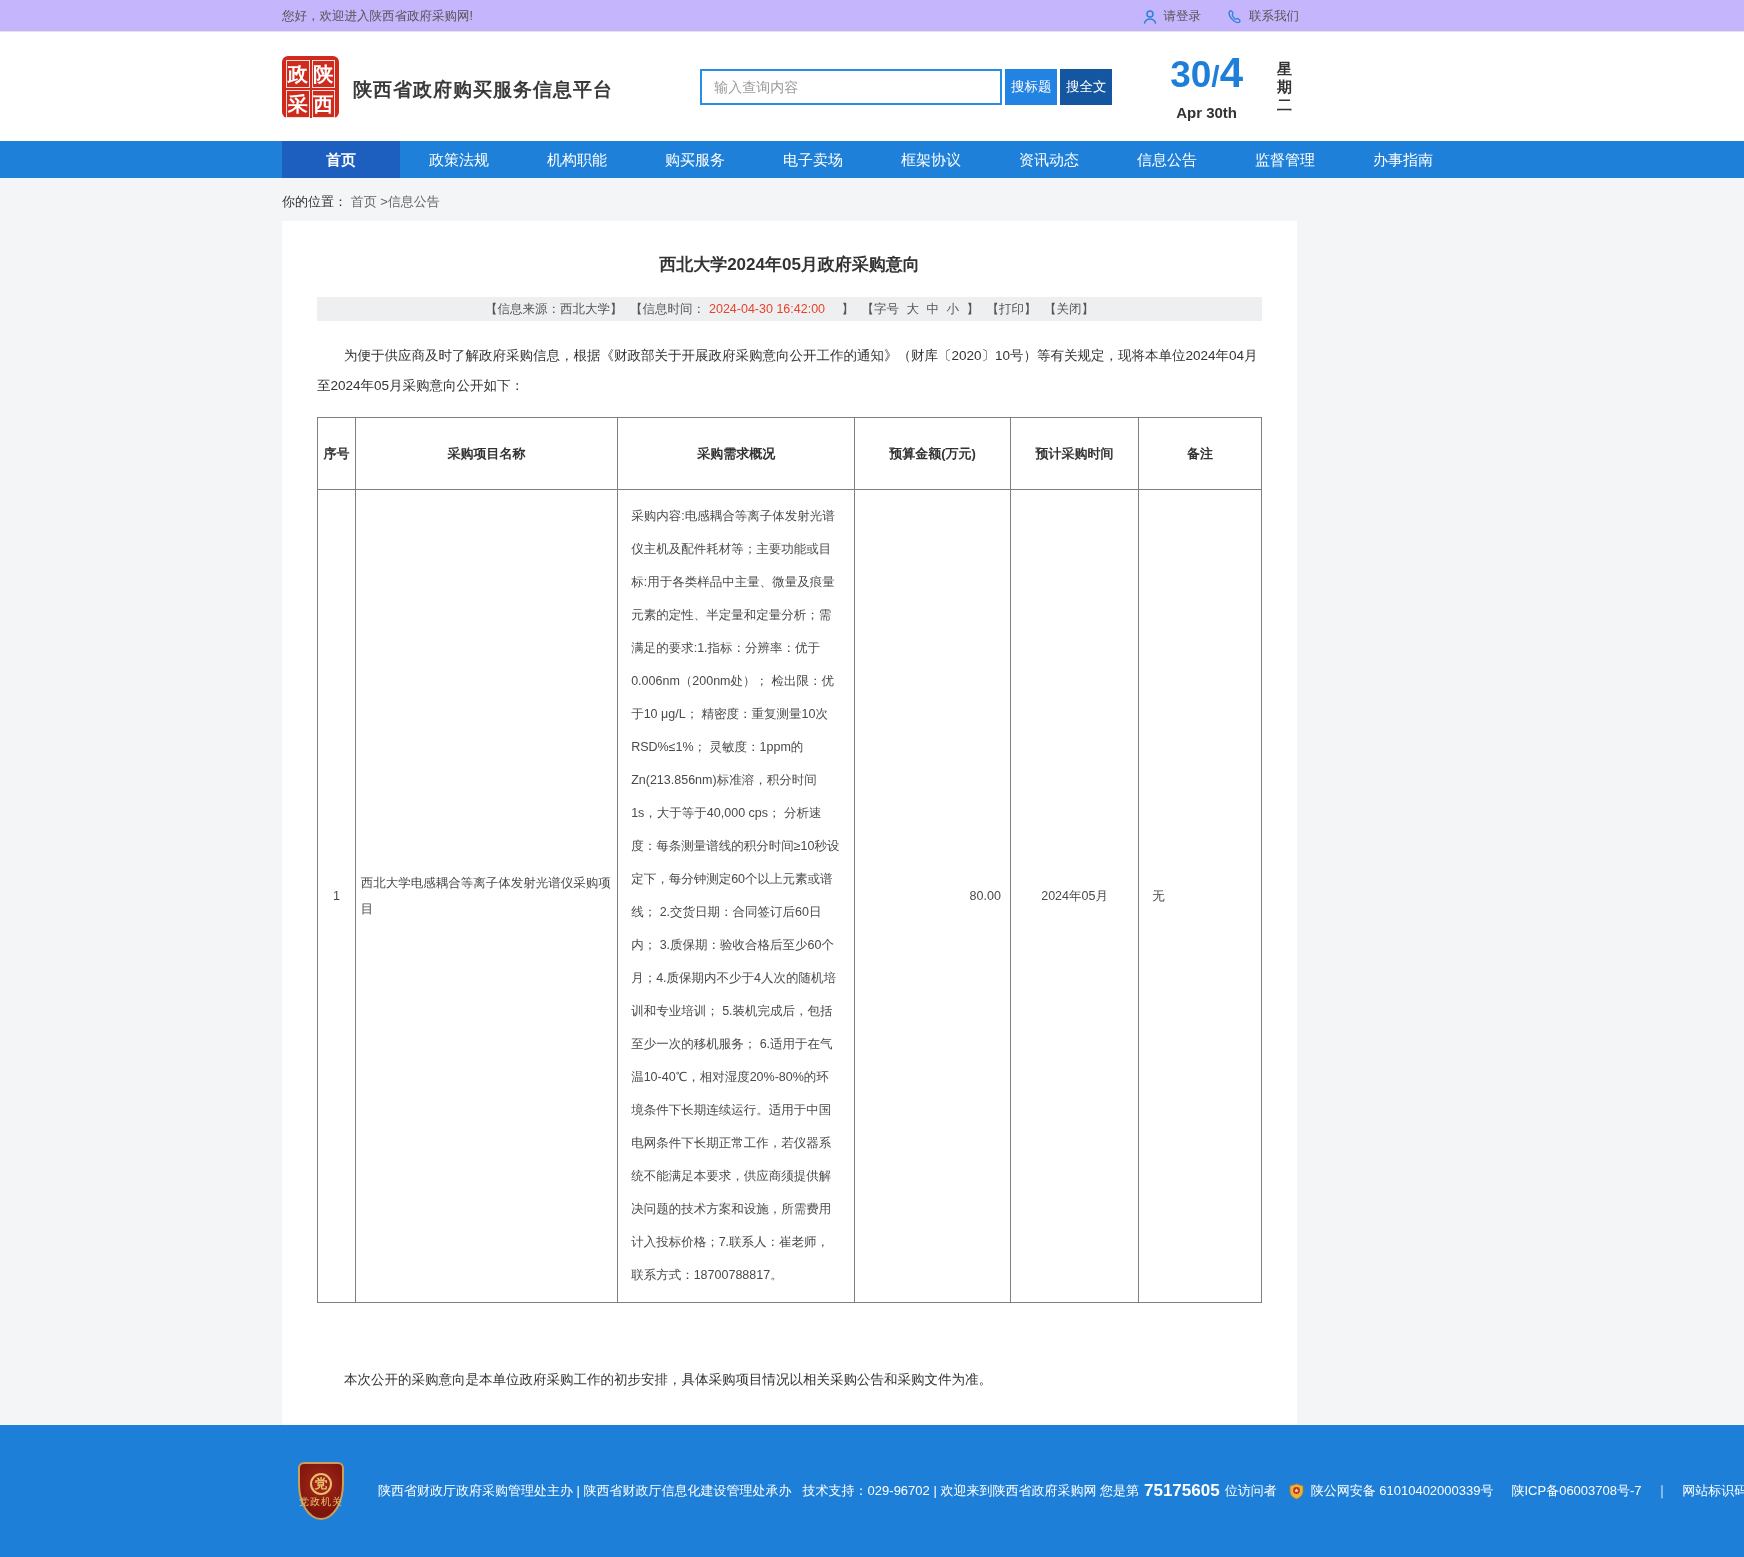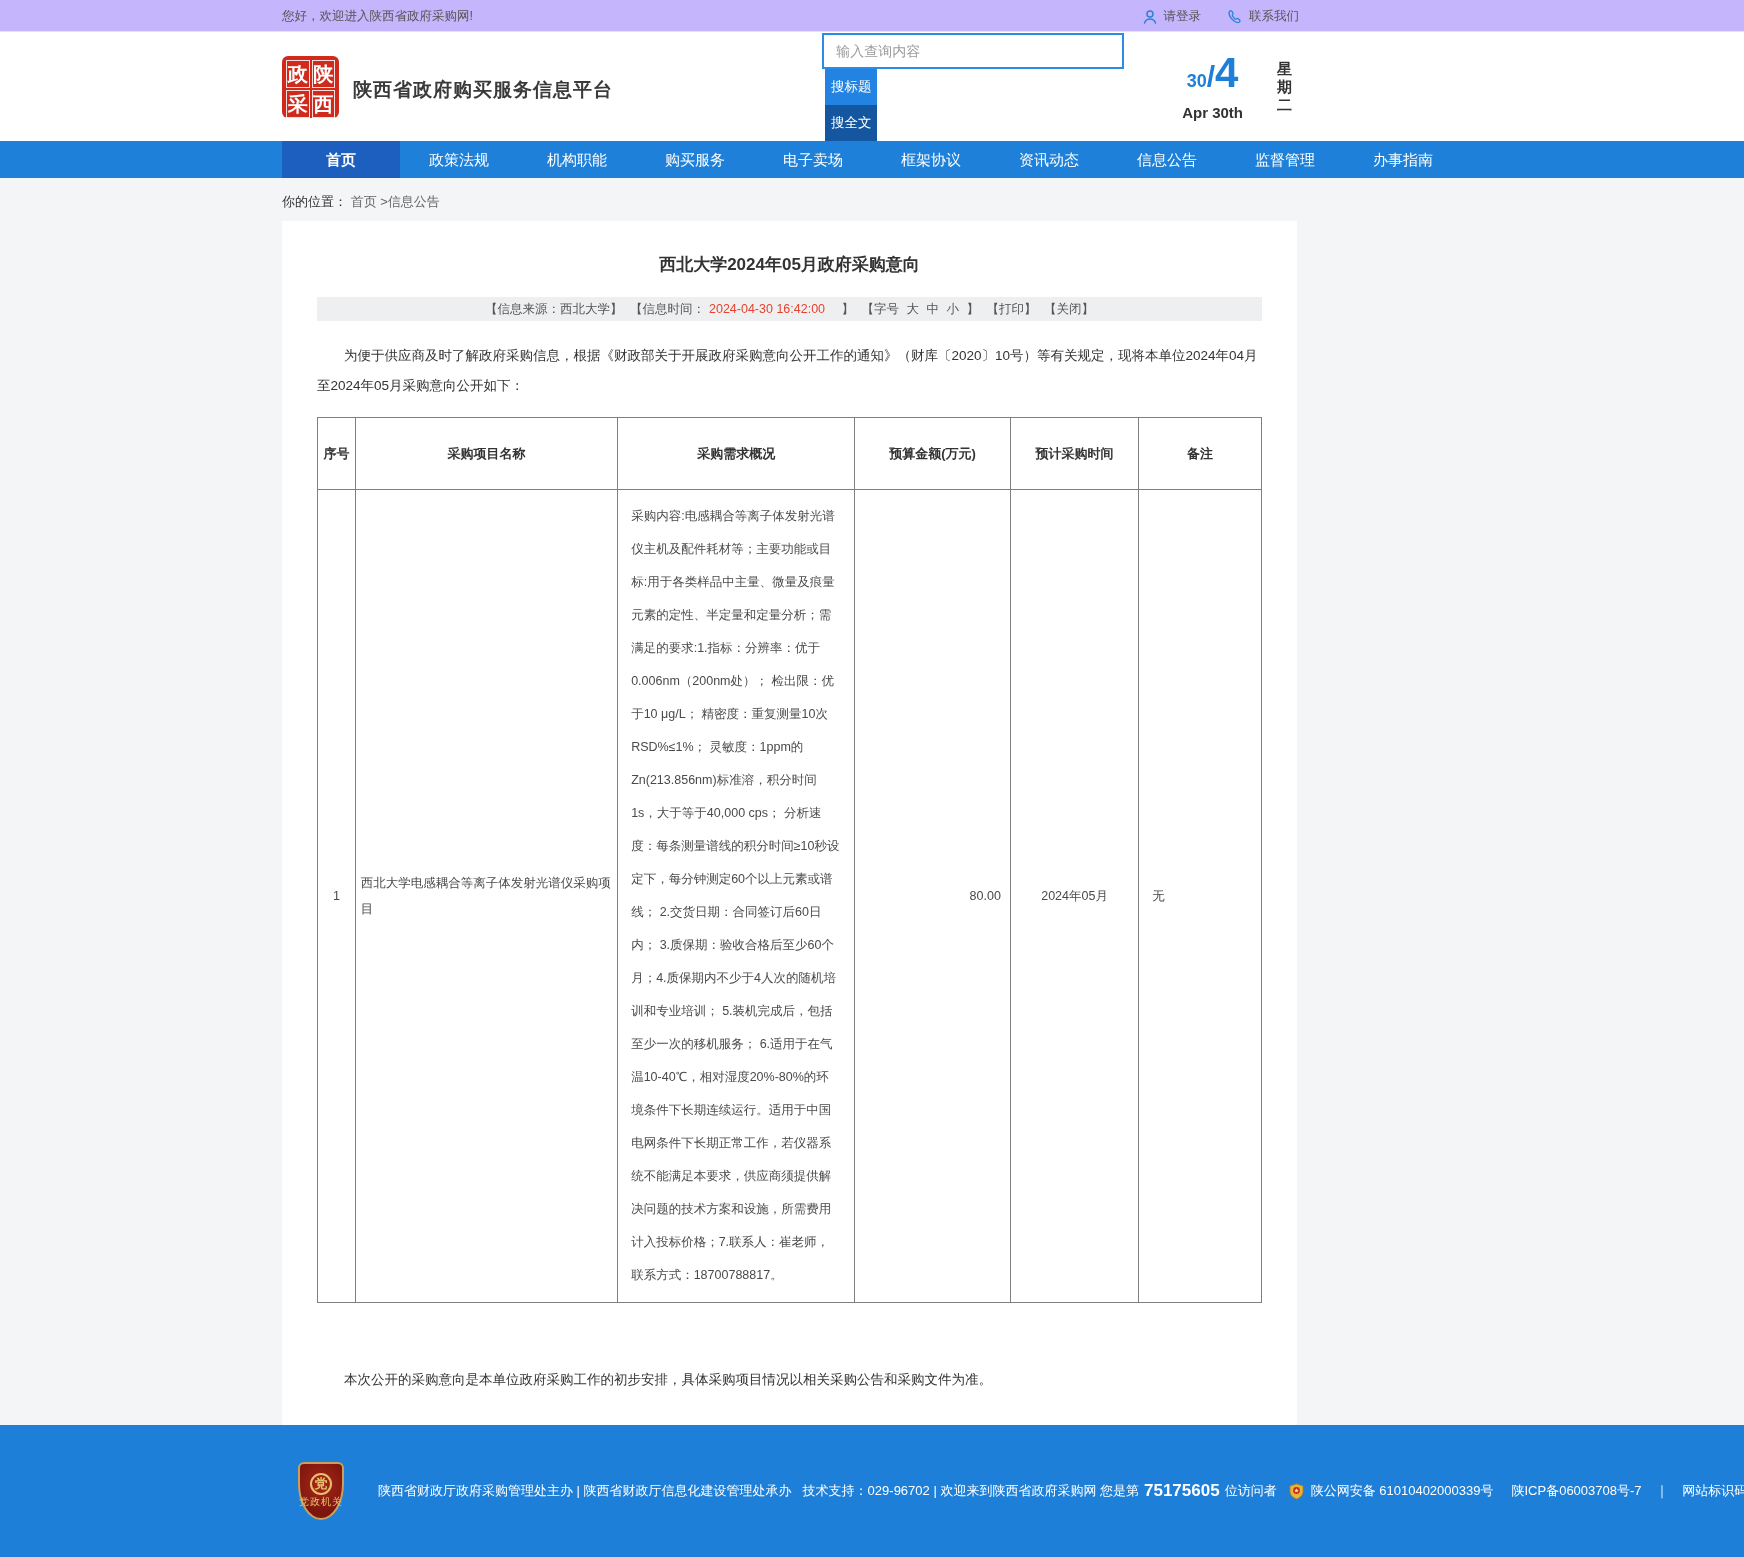--- a/index.html
+++ b/index.html
@@ -28,33 +28,33 @@
     display:grid; grid-template-columns:1fr 1fr; grid-template-rows:1fr 1fr;
     padding:4px; gap:2px; flex:0 0 auto;
   }
   .seal span {
     color:#fff; font-weight:bold; font-size:20px; line-height:26px; text-align:center;
     border:1px solid rgba(255,255,255,.85); display:flex; align-items:center; justify-content:center;
   }
   .brand { margin-left:14px; }
   .brand-title { font-size:26px; font-weight:bold; color:#3a3a3a; letter-spacing:9px; }
   .brand-sub { font-size:19px; font-weight:bold; color:#3a3a3a; margin-top:6px; letter-spacing:1px; }
-  .searchbox { margin-left:auto; display:flex; align-items:flex-start;flex-direction:column; }
+  .searchbox { margin-left:auto; display:flex; align-items:flex-end; }
   .search-input {
     width:302px; height:36px; border:2px solid #2b8ce6; font-size:14px;
     padding:0 12px; outline:none; color:#333; font-family:"Liberation Sans",sans-serif;
   }
   .search-input::placeholder { color:#9a9a9a; }
   .btn-search { height:36px; width:52px; border:none; color:#fff; font-size:13.5px; cursor:pointer;
     font-family:"Liberation Sans",sans-serif; }
   .btn-title { background:#2383e2; margin-left:3px; }
   .btn-full  { background:#1456a0; margin-left:3px; }
   .dateblock { margin-left:58px; margin-right:10px; text-align:center; }
   .date-num { color:#1e7fd9; font-weight:bold; line-height:40px; white-space:nowrap; }
-  .date-num .d { font-size:18px; } .date-num .s { font-size:30px; } .date-num .m { font-size:42px; }
+  .date-num .d { font-size:37px; } .date-num .s { font-size:30px; } .date-num .m { font-size:42px; }
   .date-en { font-size:15px; font-weight:bold; color:#333; margin-top:2px; }
   .weekday { margin-right:170px; margin-left:24px; display:flex; flex-direction:column; font-size:15px; font-weight:bold; color:#333; line-height:18px; }
 
   
   .nav { background:#1e80d9; height:37px; }
   .nav .shell { display:flex; height:37px; }
   .nav-item {
     flex:1; text-align:center; line-height:37px; color:#fff; font-size:15px; cursor:pointer;
   }
   .nav-item.active { background:#1c5fbe; font-weight:bold; }

